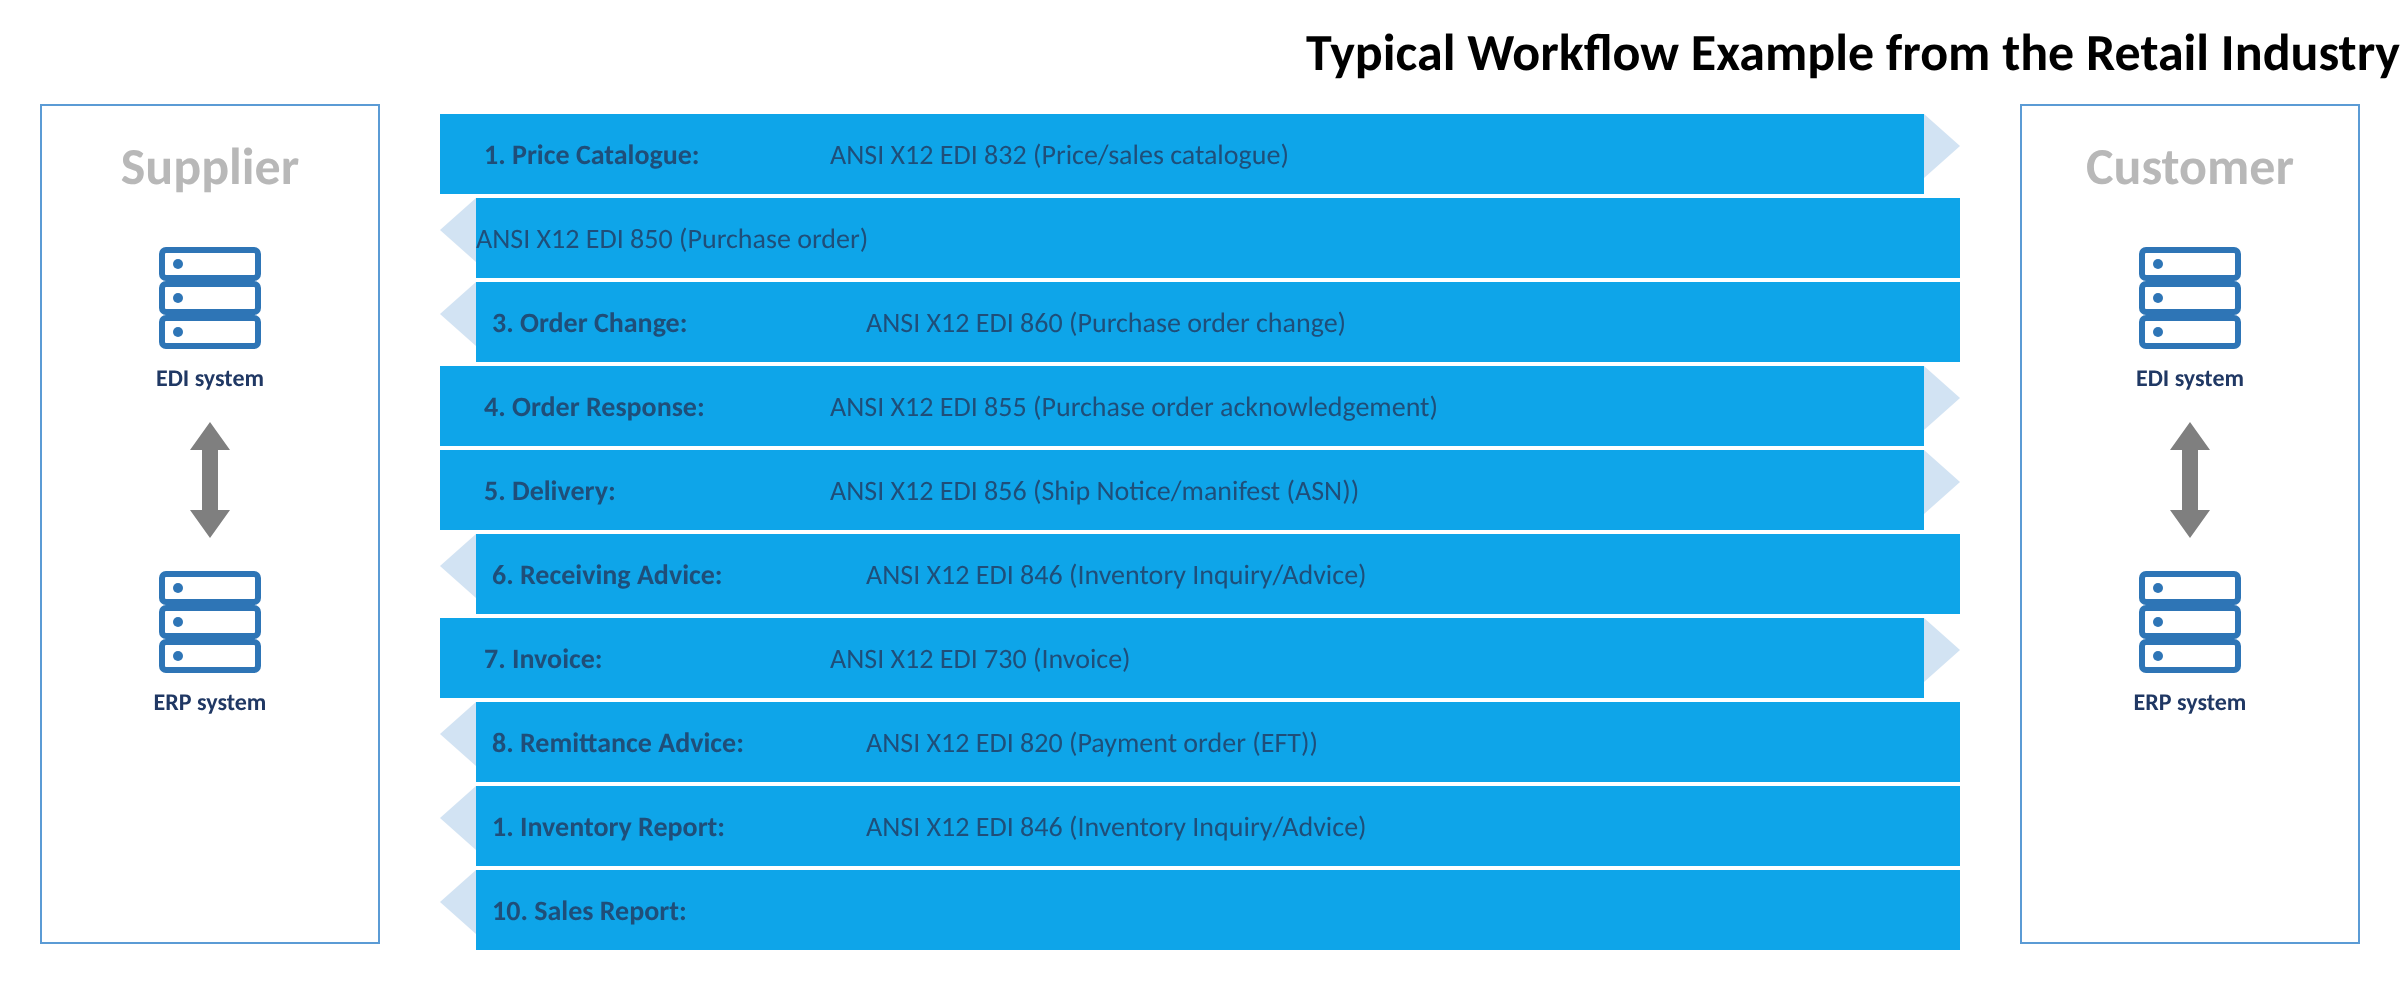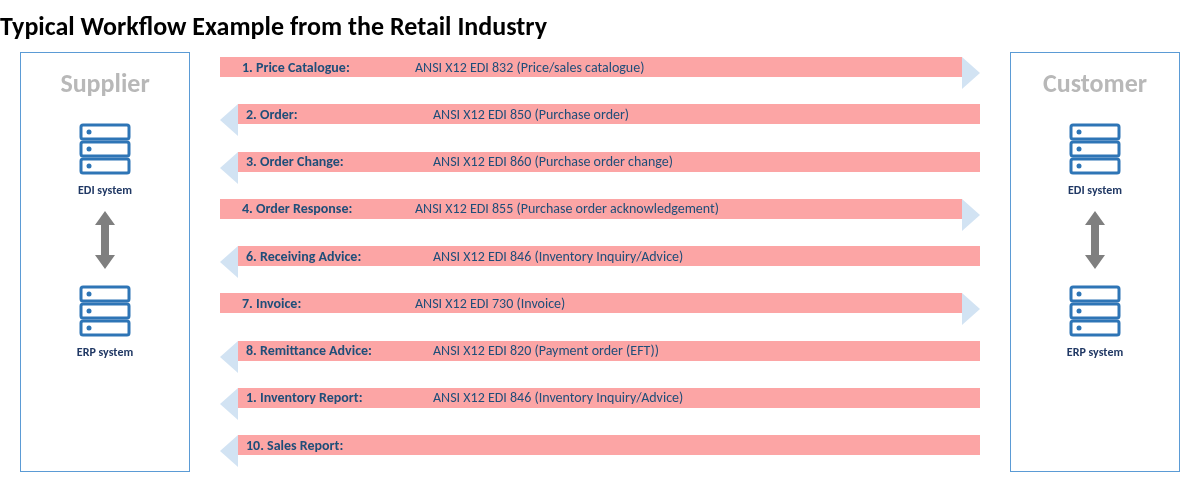--- a/index.html
+++ b/index.html
@@ -5,21 +5,21 @@
 * { box-sizing: border-box; margin: 0; padding: 0; }
 body {
   width: 1200px;
   height: 500px;
   font-family: Calibri, Arial, sans-serif;
   background: #fff;
   position: relative;
   overflow: hidden;
 }
 .title {
-  text-align: left;
+  text-align: right;
   font-size: 26px;
   font-weight: bold;
   color: #000;
   padding-top: 10px;
 }
 .container {
   display: flex;
   height: 440px;
   padding: 10px 20px 10px 20px;
   gap: 30px;
@@ -51,22 +51,22 @@
   margin-top: 6px;
 }
 .arrow-row {
   position: relative;
   margin: 1px 0;
   height: 32px;
 }
 .arrow-bar {
   display: flex;
   align-items: center;
-  height: 20px;
-  background: #fca5a5;
+  height: 40px;
+  background: #0ea5e9;
   color: #1f4e79;
   font-size: 14px;
   position: relative;
 }
 .arrow-bar.right {
   margin-right: 18px;
   margin-left: 0;
 }
 .arrow-bar.left {
   margin-left: 18px;
@@ -144,36 +144,42 @@
   <div class="flows" id="flows-mount">
       <div class="arrow-row">
         <div class="arrow-bar right">
           <span class="arrow-label">1. Price Catalogue:</span>
           <span class="arrow-desc">ANSI X12 EDI 832 (Price/sales catalogue)</span>
           <span class="tri tri-right"></span>
         </div>
       </div>
       <div class="arrow-row">
         <div class="arrow-bar left">
-          <span class="arrow-label">2. Order:</span>
           <span class="arrow-desc">ANSI X12 EDI 850 (Purchase order)</span>
           <span class="tri tri-left"></span>
         </div>
       </div>
       <div class="arrow-row">
         <div class="arrow-bar left">
           <span class="arrow-label">3. Order Change:</span>
           <span class="arrow-desc">ANSI X12 EDI 860 (Purchase order change)</span>
           <span class="tri tri-left"></span>
         </div>
       </div>
       <div class="arrow-row">
         <div class="arrow-bar right">
           <span class="arrow-label">4. Order Response:</span>
           <span class="arrow-desc">ANSI X12 EDI 855 (Purchase order acknowledgement)</span>
+          <span class="tri tri-right"></span>
+        </div>
+      </div>
+      <div class="arrow-row">
+        <div class="arrow-bar right">
+          <span class="arrow-label">5. Delivery:</span>
+          <span class="arrow-desc">ANSI X12 EDI 856 (Ship Notice/manifest (ASN))</span>
           <span class="tri tri-right"></span>
         </div>
       </div>
       <div class="arrow-row">
         <div class="arrow-bar left">
           <span class="arrow-label">6. Receiving Advice:</span>
           <span class="arrow-desc">ANSI X12 EDI 846 (Inventory Inquiry/Advice)</span>
           <span class="tri tri-left"></span>
         </div>
       </div>

